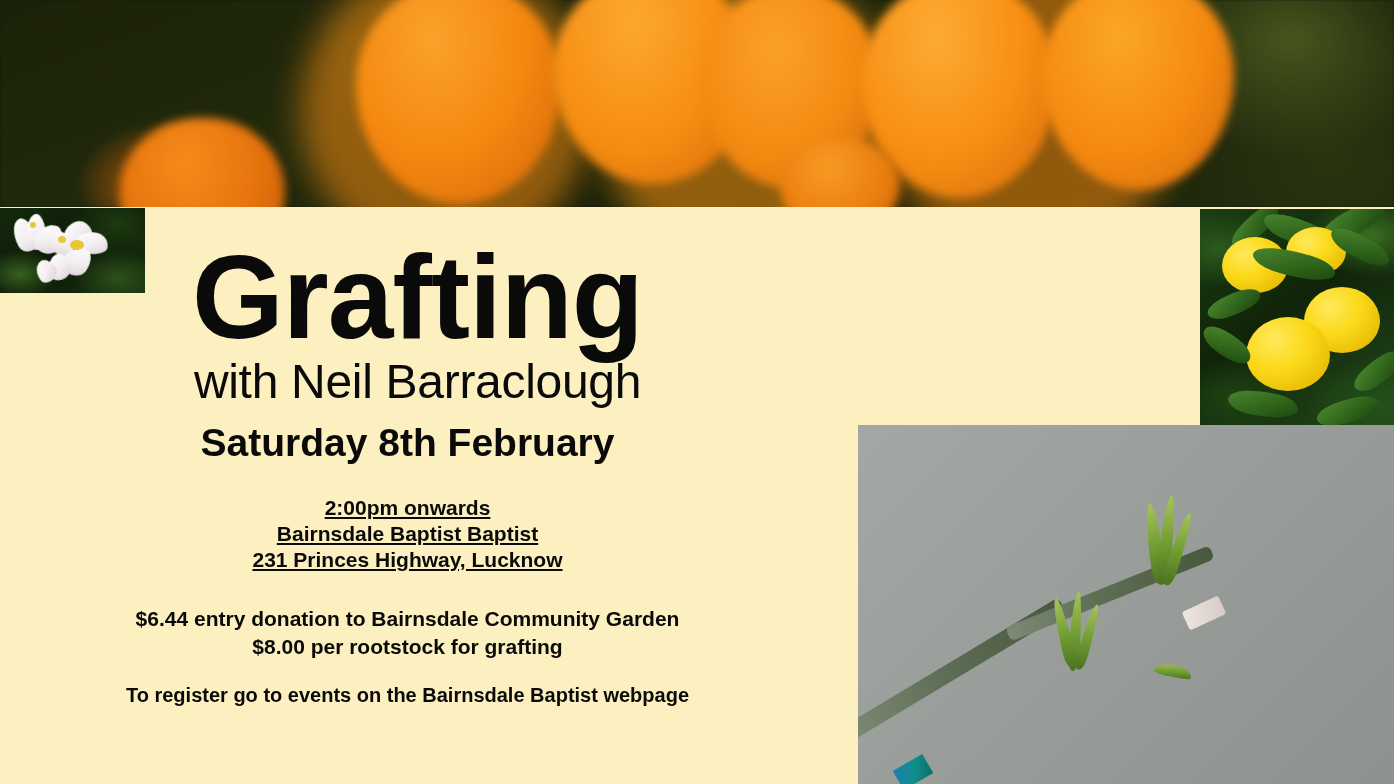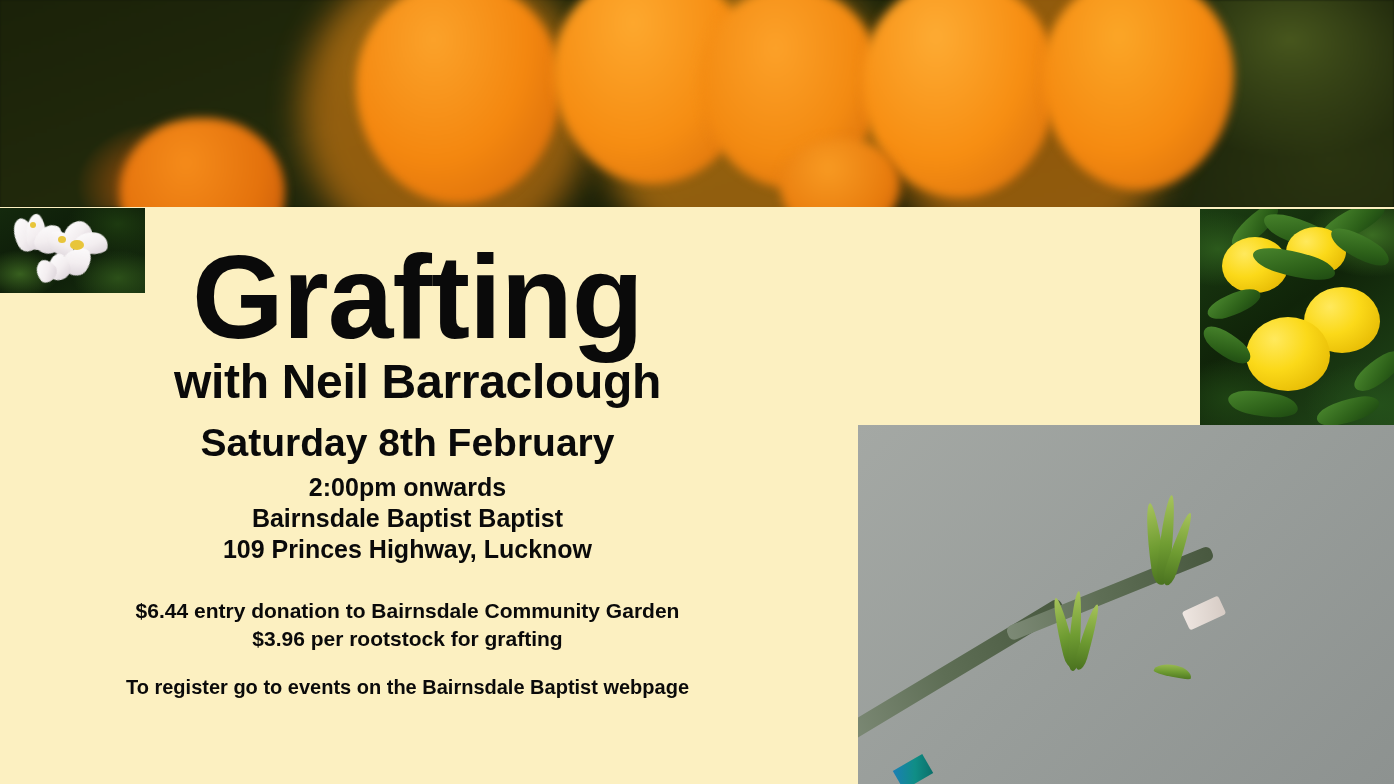--- a/index.html
+++ b/index.html
@@ -168,37 +168,38 @@
   }
   .t-sub1 {
     font-size: 62px;
     font-weight: 700;
     line-height: 1.02;
     margin: 10px 0 0 0;
     letter-spacing: -.5px;
   }
   .t-sub2 {
     font-size: 48px;
-    font-weight: 700;
+    font-weight: 400;
     line-height: 1.02;
     margin: 2px 0 0 0;
     letter-spacing: -.3px;
     padding-left: 20px;
   }
   .t-date {
     font-size: 39px;
     font-weight: 700;
     line-height: 1.05;
     margin: 16px 0 0 0;
   }
   .t-info {
-    font-size: 25px;
+    font-size: 21px;
     font-weight: 700;
     line-height: 1.25;
-    margin: 8px 0 0 0;
+    margin: 31px 0 0 0;
+    text-decoration: underline;
   }
   .t-price {
     font-size: 21px;
     font-weight: 700;
     line-height: 1.3;
     margin: 32px 0 0 0;
   }
   .t-register {
     font-size: 20px;
     font-weight: 700;
@@ -275,22 +276,22 @@
     <div class="tape" style="left:38px;top:336px;width:34px;height:22px;transform:rotate(-30deg);"></div>
   </div>
 
   <div class="textblock">
     <h1 class="t-title">Grafting</h1>
     <div class="t-sub2">with Neil Barraclough</div>
     <div class="t-date">Saturday 8th February</div>
     <div class="t-info">
       <div>2:00pm onwards</div>
       <div>Bairnsdale Baptist Baptist</div>
-      <div>109 Princes Highway, Lucknow</div>
+      <div>231 Princes Highway, Lucknow</div>
     </div>
     <div class="t-price">
       <div>$6.44 entry donation to Bairnsdale Community Garden</div>
-      <div>$3.96 per rootstock for grafting</div>
+      <div>$8.00 per rootstock for grafting</div>
     </div>
     <div class="t-register">To register go to events on the Bairnsdale Baptist webpage</div>
   </div>
 
 </div>
 
 </body></html>

